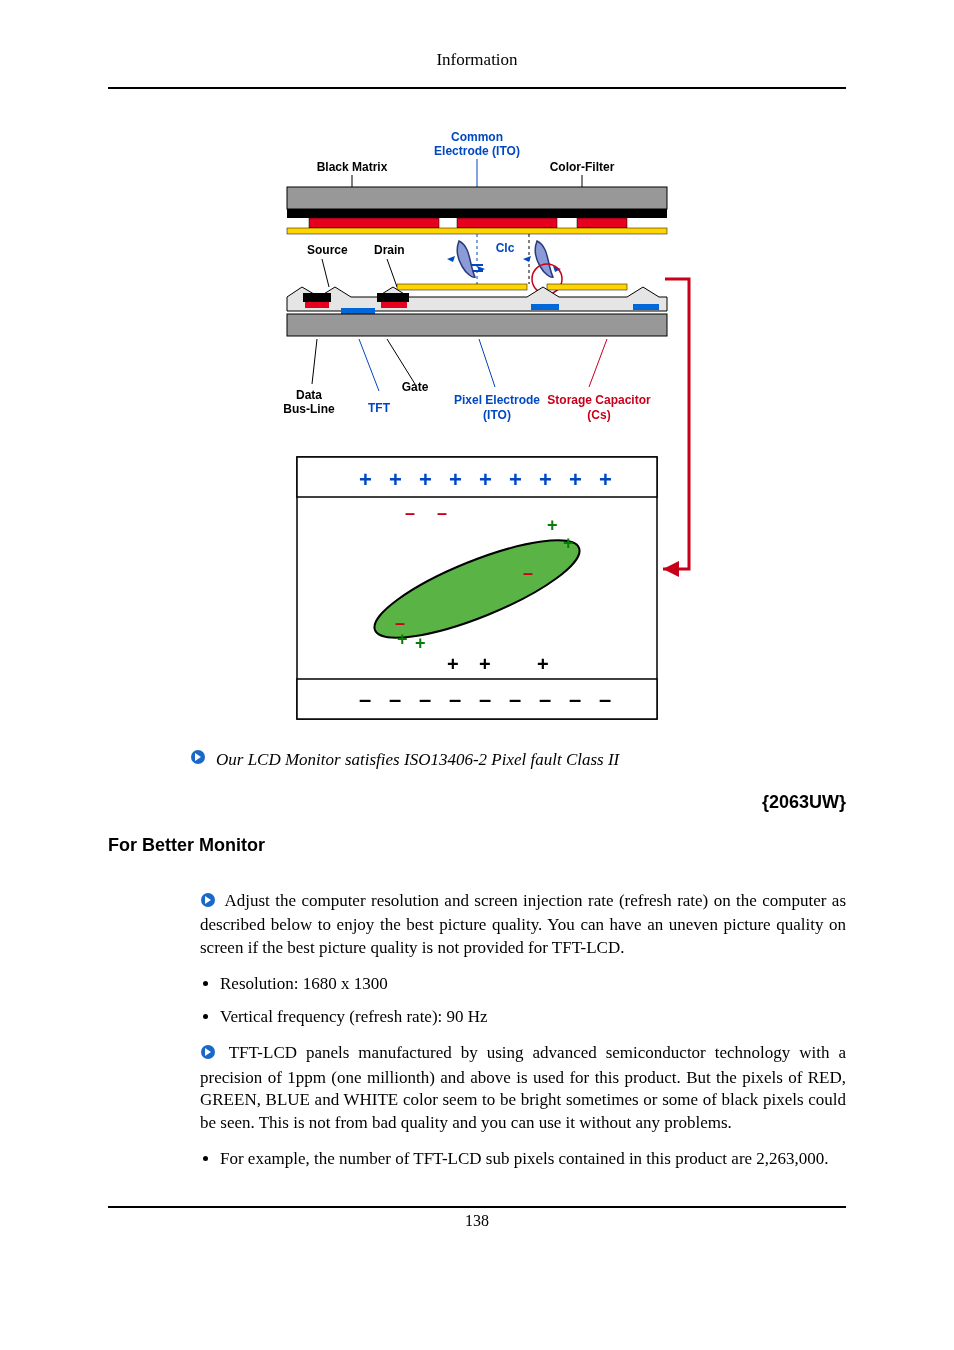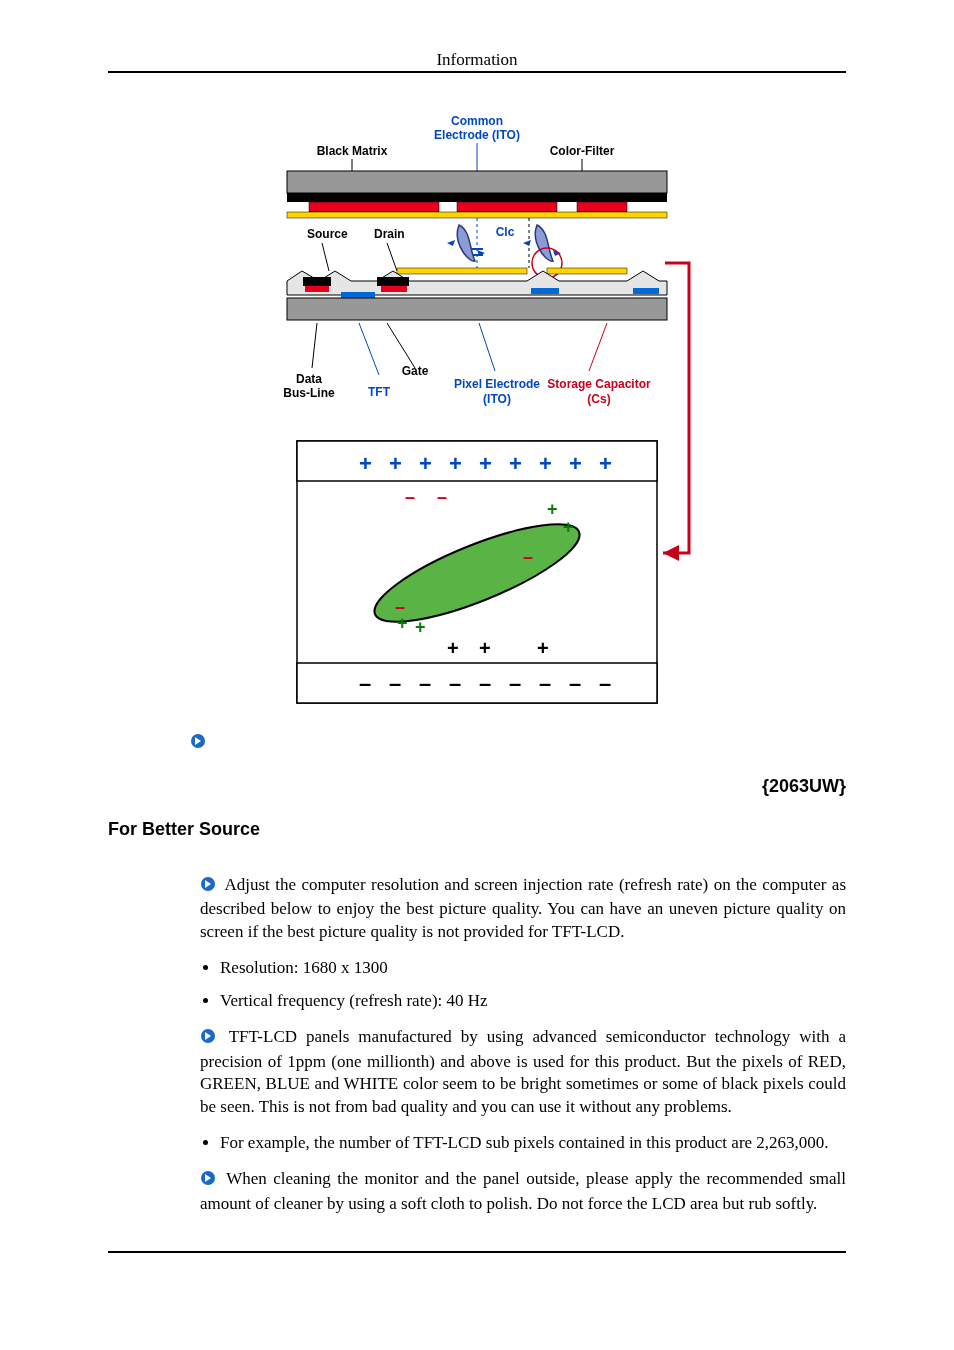--- a/index.html
+++ b/index.html
@@ -8,21 +8,21 @@
     background: #fff;
     color: #000;
     width: 954px;
   }
   .page {
     padding: 50px 108px 40px 108px;
   }
   .header-title {
     text-align: center;
     font-size: 17px;
-    padding-bottom: 1px;
+    padding-bottom: 17px;
   }
   .header-rule {
     border-top: 2px solid #000;
     margin-bottom: 40px;
   }
   .diagram-wrap {
     text-align: center;
   }
   .diagram {
     display: inline-block;
@@ -237,64 +237,57 @@
     </div>
   </div>
 
   <div class="italic-note">
     <span class="bullet-icon">
       <svg width="16" height="16">
           <circle cx="8" cy="8" r="7" fill="#1a68c8"></circle>
           <path d="M5 4 L11 8 L5 12 Z" fill="#fff"></path>
         </svg>
     </span>
+    <span>Our LCD Monitor satisfies ISO13406-2 Pixel fault Class II</span>
   </div>
 
   <h2 class="model">{2063UW}</h2>
 
-  <h2 class="section">For Better Source</h2>
+  <h2 class="section">For Better Monitor</h2>
 
   <div class="content">
 
     <p>
       <span class="inline-icon">
         <svg width="16" height="16">
             <circle cx="8" cy="8" r="7" fill="#1a68c8"></circle>
             <path d="M5 4 L11 8 L5 12 Z" fill="#fff"></path>
           </svg>
       </span>
       <span>Adjust the computer resolution and screen injection rate (refresh rate) on the computer as described below to enjoy the best picture quality. You can have an uneven picture quality on screen if the best picture quality is not provided for TFT-LCD.</span>
     </p>
 
     <ul class="bullets">
       <li>Resolution: 1680 x 1300</li>
-      <li>Vertical frequency (refresh rate): 40 Hz</li>
+      <li>Vertical frequency (refresh rate): 90 Hz</li>
     </ul>
 
     <p>
       <span class="inline-icon">
         <svg width="16" height="16">
             <circle cx="8" cy="8" r="7" fill="#1a68c8"></circle>
             <path d="M5 4 L11 8 L5 12 Z" fill="#fff"></path>
           </svg>
       </span>
       <span>TFT-LCD panels manufactured by using advanced semiconductor technology with a precision of 1ppm (one millionth) and above is used for this product. But the pixels of RED, GREEN, BLUE and WHITE color seem to be bright sometimes or some of black pixels could be seen. This is not from bad quality and you can use it without any problems.</span>
     </p>
 
     <ul class="bullets">
       <li>For example, the number of TFT-LCD sub pixels contained in this product are 2,263,000.</li>
     </ul>
 
-    <p>
-      <span class="inline-icon">
-        <svg width="16" height="16">
-            <circle cx="8" cy="8" r="7" fill="#1a68c8"></circle>
-            <path d="M5 4 L11 8 L5 12 Z" fill="#fff"></path>
-          </svg>
-      </span>
-      <span>When cleaning the monitor and the panel outside, please apply the recommended small amount of cleaner by using a soft cloth to polish. Do not force the LCD area but rub softly.</span>
-    </p>
 
   </div>
 
   <div class="footer-rule"></div>
+  <div class="page-num">138</div>
 
 </div>
 
 </body></html>

